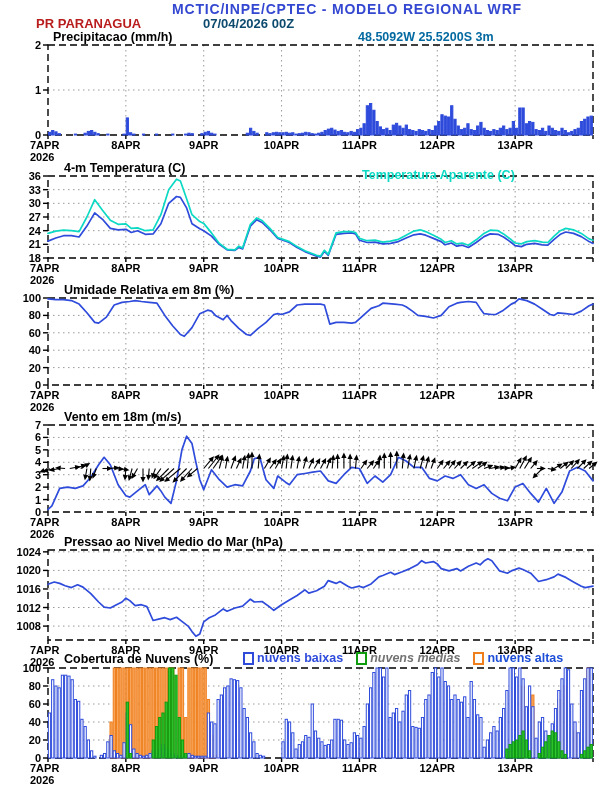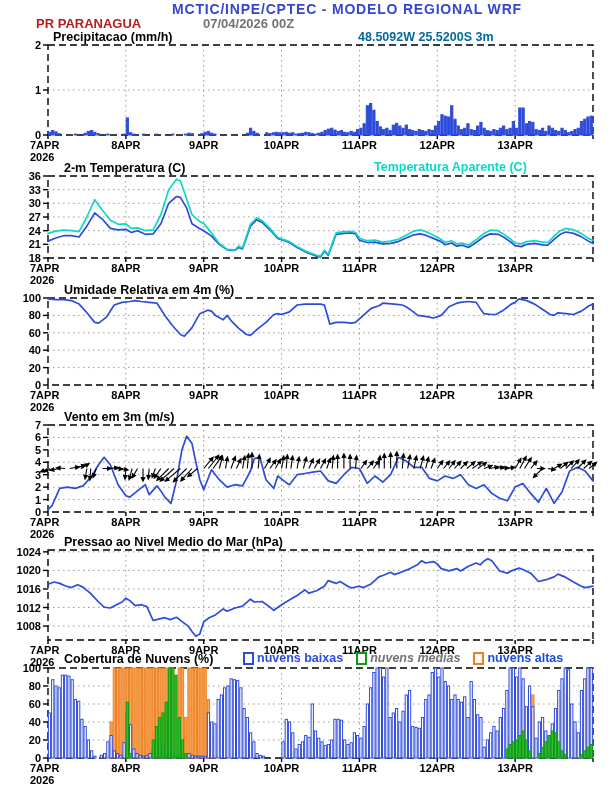--- a/index.html
+++ b/index.html
@@ -17,21 +17,21 @@
   .legend .sq{display:inline-block;width:7px;height:9px;border:2px solid #000;margin-right:3px;background:#fff;}
   svg.canvas{position:absolute;top:0;left:0;}
 </style>
 </head>
 <body>
 
 <div class="page">
 
   <div class="model-title" style="color: rgb(51, 71, 209);">MCTIC/INPE/CPTEC - MODELO REGIONAL WRF</div>
   <div class="station-name" style="color: #b91c1c;">PR PARANAGUA</div>
-  <div class="run-datetime" style="color: #737373;">07/04/2026 00Z</div>
+  <div class="run-datetime" style="color: #0c4a6e;">07/04/2026 00Z</div>
 
   <svg class="canvas" id="charts" width="612" height="792" viewBox="0 0 612 792">
       <g>
         <line x1="125.85714285714286" y1="45" x2="125.85714285714286" y2="135" stroke="#9a9a9a" stroke-width="1" stroke-dasharray="1.5 3.5"></line>
         <line x1="203.71428571428572" y1="45" x2="203.71428571428572" y2="135" stroke="#9a9a9a" stroke-width="1" stroke-dasharray="1.5 3.5"></line>
         <line x1="281.57142857142856" y1="45" x2="281.57142857142856" y2="135" stroke="#9a9a9a" stroke-width="1" stroke-dasharray="1.5 3.5"></line>
         <line x1="359.42857142857144" y1="45" x2="359.42857142857144" y2="135" stroke="#9a9a9a" stroke-width="1" stroke-dasharray="1.5 3.5"></line>
         <line x1="437.28571428571433" y1="45" x2="437.28571428571433" y2="135" stroke="#9a9a9a" stroke-width="1" stroke-dasharray="1.5 3.5"></line>
         <line x1="515.1428571428571" y1="45" x2="515.1428571428571" y2="135" stroke="#9a9a9a" stroke-width="1" stroke-dasharray="1.5 3.5"></line>
         <line x1="48" y1="90" x2="593" y2="90" stroke="#9a9a9a" stroke-width="1" stroke-dasharray="1.5 3.5"></line>
@@ -1022,26 +1022,26 @@
         <rect x="580.3738095238095" y="754.4" width="2.244047619047619" height="3.6000000000000227" fill="#2fc62f" stroke="#0f9c0f" stroke-width="1"></rect>
         <rect x="583.6178571428572" y="750.8" width="2.244047619047619" height="7.2000000000000455" fill="#2fc62f" stroke="#0f9c0f" stroke-width="1"></rect>
         <rect x="586.8619047619048" y="747.2" width="2.244047619047619" height="10.799999999999955" fill="#2fc62f" stroke="#0f9c0f" stroke-width="1"></rect>
         <rect x="590.1059523809524" y="744.5" width="2.244047619047619" height="13.5" fill="#2fc62f" stroke="#0f9c0f" stroke-width="1"></rect>
       </g>
     </svg>
 
   <div class="panel-title" style="top:30px;left:53px">Precipitacao (mm/h)</div>
   <div class="right-label" style="top: 30px; left: 358px; color: #0369a1;">48.5092W 25.5200S 3m</div>
 
-  <div class="panel-title" style="top:161px;left:64px">2-m Temperatura (C)</div>
-  <div class="right-label" style="top: 160px; left: 362px; color: rgb(12, 217, 196); margin-left: 12px;">Temperatura Aparente (C)</div>
+  <div class="panel-title" style="top:161px;left:64px">4-m Temperatura (C)</div>
+  <div class="right-label" style="top: 168px; left: 362px; color: rgb(12, 217, 196);">Temperatura Aparente (C)</div>
 
-  <div class="panel-title" style="top:283px;left:64px">Umidade Relativa em 4m (%)</div>
+  <div class="panel-title" style="top:283px;left:64px">Umidade Relativa em 8m (%)</div>
 
-  <div class="panel-title" style="top:410px;left:64px">Vento em 3m (m/s)</div>
+  <div class="panel-title" style="top:410px;left:64px">Vento em 18m (m/s)</div>
 
   <div class="panel-title" style="top:535px;left:64px">Pressao ao Nivel Medio do Mar (hPa)</div>
 
   <div class="panel-title" style="top:652px;left:64px">Cobertura de Nuvens (%)</div>
   <div class="legend" style="top:651px;left:243px">
     <span class="item">
       <span class="sq" id="sq-low" style="border-color: rgb(46, 75, 219);"></span>
       <span id="lg-low" style="color: rgb(46, 75, 219);">nuvens baixas</span>
     </span>
     <span class="item">

